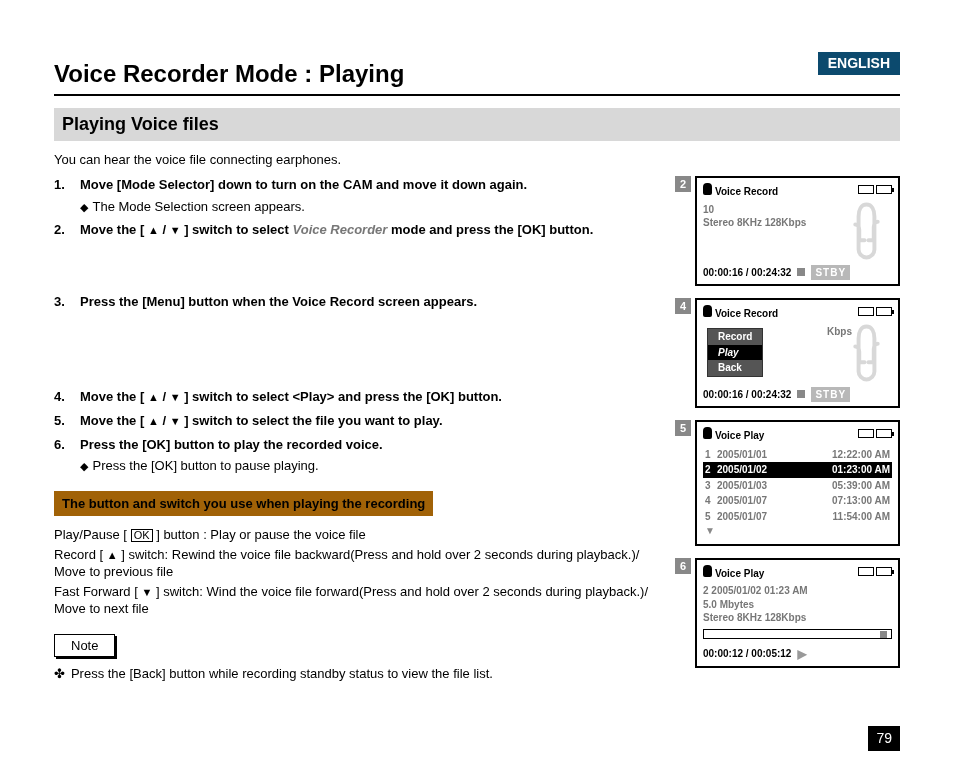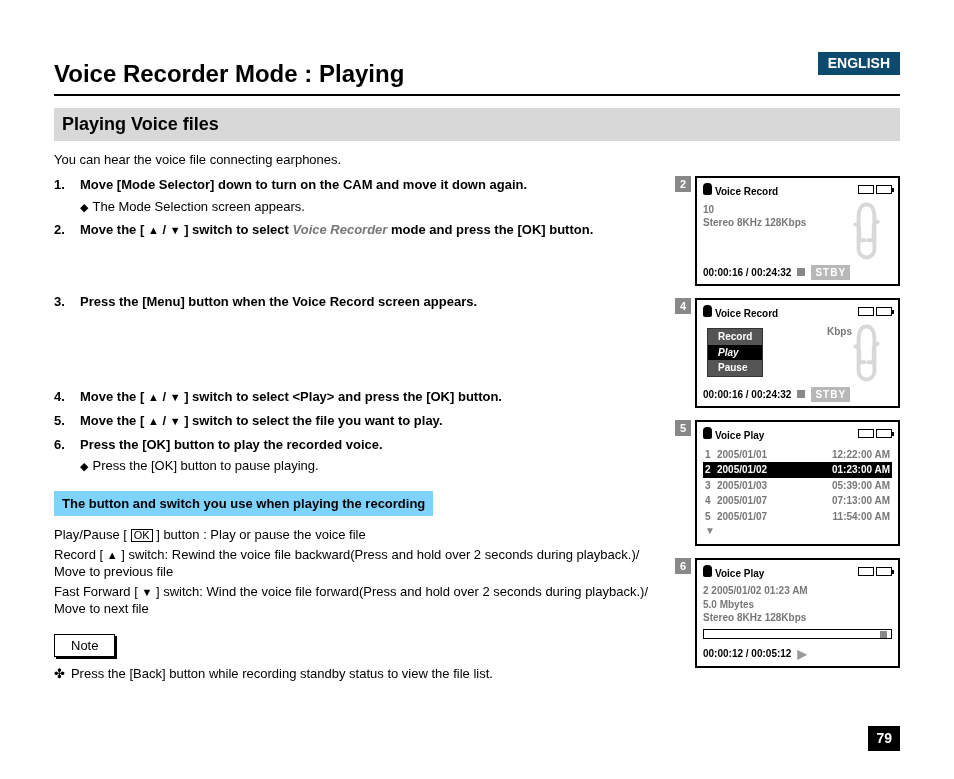--- a/index.html
+++ b/index.html
@@ -30,33 +30,33 @@
   .right { width: 225px; }
   .step-row { display: flex; margin-bottom: 6px; }
   .step-num { font-weight: bold; width: 26px; flex: none; }
   .step-body { flex: 1; }
   .step-main { font-weight: bold; }
   .step-main .mode-name { color: #777; font-style: italic; }
   .step-sub { margin-top: 4px; }
   .step-sub .dia { display: inline-block; font-size: 11px; margin-right: 4px; }
   .arrow-glyph { font-size: 11px; }
   .subheading-bar {
-    background: #7dd3fc; font-weight: bold; padding: 4px 8px;
+    background: #a16207; font-weight: bold; padding: 4px 8px;
     display: inline-block; margin: 10px 0 8px 0;
   }
   .controls-line { margin: 2px 0; }
   .ok-box { border: 1px solid #000; padding: 0 2px; font-size: 11px; display: inline-block; line-height: 1; }
   .note-box {
     display: inline-block; border: 1.5px solid #000; box-shadow: 2px 2px 0 #000;
     padding: 2px 16px; margin: 14px 0 8px 0;
   }
   .note-line .dia { display: inline-block; margin-right: 6px; }
   .page-num {
     position: absolute; bottom: 28px; right: 54px;
-    background: #000; color: #fff; font-weight: bold;
+    background: #000; color: #fff; font-weight: normal;
     padding: 3px 8px; font-size: 14px;
   }
   
   .screen-wrap { display: flex; margin-bottom: 12px; }
   .screen-tag {
     width: 16px; height: 16px; background: #888; color: #fff;
     font-size: 11px; font-weight: bold; text-align: center; line-height: 16px;
     flex: none; margin-top: 0;
   }
   .screen {
@@ -244,21 +244,21 @@
         <div class="screen-header">
           <span><span class="mic"></span><span>Voice Record</span></span>
           <span class="hdr-icons"><span></span><span class="batt"></span></span>
         </div>
         <div class="screen-body" style="text-align:right; padding-right:40px; font-weight:bold;">
           <span>Kbps</span>
         </div>
         <div class="menu-box">
           <div>Record</div>
           <div class="sel">Play</div>
-          <div>Pause</div>
+          <div>Back</div>
         </div>
         <div class="screen-footer">
           <span>00:00:16 / 00:24:32</span>
           <span class="blk"></span>
           <span class="stby">STBY</span>
         </div>
       </div>
     </div>
 
     <div class="screen-wrap">

